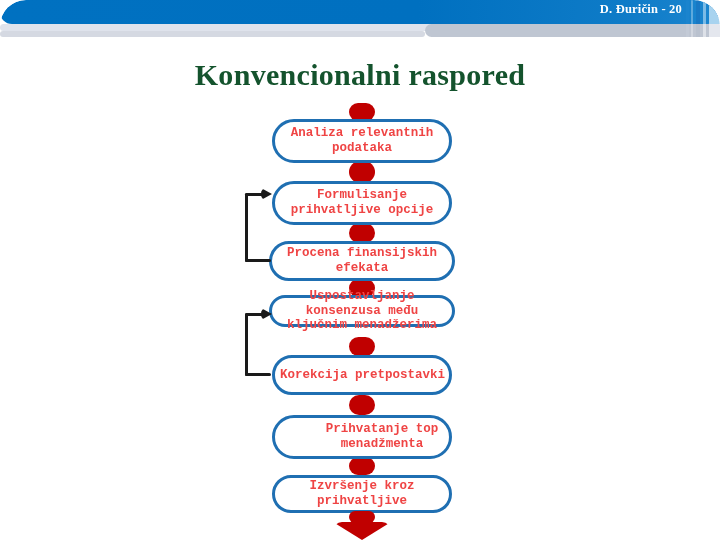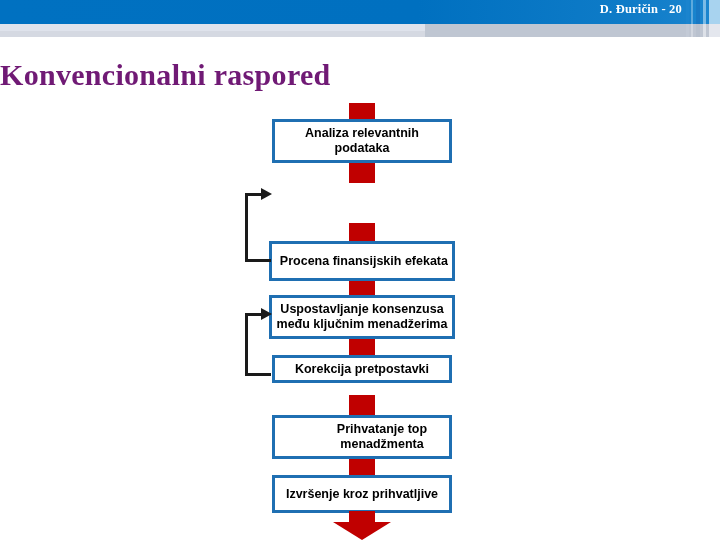--- a/index.html
+++ b/index.html
@@ -1,15 +1,15 @@
 <!DOCTYPE html>
 <html><head>
 <meta charset="utf-8">
 <style>
-  * { box-sizing: border-box; }
+  * { box-sizing: border-box; border-radius: 26px; }
   html, body {
     margin: 0; padding: 0;
     width: 720px; height: 540px;
     background: #ffffff;
     font-family: "Liberation Serif", serif;
     overflow: hidden;
   }
   #slide {
     position: relative;
     width: 720px; height: 540px;
@@ -57,21 +57,22 @@
     font-weight: bold;
     letter-spacing: 0.2px;
     white-space: nowrap;
   }
 
   
   .slide-title {
     position: absolute;
     left: 0; top: 58px;
     width: 720px;
-    color: #701a75;
+    text-align: center;
+    color: #14532d;
     font-family: "Liberation Serif", serif;
     font-size: 30px;
     font-weight: bold;
     letter-spacing: 0.3px;
   }
 
   
   #flow { position: absolute; left: 0; top: 0; width: 720px; height: 540px; }
 
   .conn {
@@ -82,22 +83,22 @@
   }
 
   .node {
     position: absolute;
     border: 3px solid #1f6fb2;
     background: #ffffff;
     display: flex;
     align-items: center;
     justify-content: center;
     text-align: center;
-    color: #000000;
-    font-family: Liberation Sans, sans-serif;
+    color: #ef4444;
+    font-family: Liberation Mono, monospace;
     font-size: 12.5px;
     font-weight: bold;
     line-height: 1.18;
     padding: 2px 4px;
   }
 
   .feedback { position: absolute; }
   .fb-line { position: absolute; background: #1a1a1a; }
   .fb-head {
     position: absolute;
@@ -151,30 +152,33 @@
     <div class="conn" style="top:223px;height:20px;"></div>
     <div class="conn" style="top:279px;height:18px;"></div>
     <div class="conn" style="top:337px;height:19px;"></div>
     <div class="conn" style="top:395px;height:20px;"></div>
     <div class="conn" style="top:457px;height:18px;"></div>
 
     <div class="node" style="left:272px;top:119px;width:180px;height:44px;">
       <span>Analiza relevantnih podataka</span>
     </div>
 
+    <div class="node" style="left:272px;top:181px;width:180px;height:44px;">
+      <span>Formulisanje prihvatljive opcije</span>
+    </div>
 
     <div class="node" style="left:269px;top:241px;width:186px;height:40px;justify-content:flex-end;">
       <span>Procena finansijskih efekata</span>
     </div>
 
-    <div class="node" style="left:269px;top:295px;width:186px;height:44px;justify-content:flex-end;">
+    <div class="node" style="left:269px;top:295px;width:186px;height:32px;justify-content:flex-end;">
       <span>Uspostavljanje konsenzusa među ključnim menadžerima</span>
     </div>
 
-    <div class="node" style="left:272px;top:355px;width:180px;height:28px;">
+    <div class="node" style="left:272px;top:355px;width:180px;height:40px;justify-content:flex-end;">
       <span>Korekcija pretpostavki</span>
     </div>
 
     <div class="node" style="left:272px;top:415px;width:180px;height:44px;padding-left:44px;">
       <span>Prihvatanje top menadžmenta</span>
     </div>
 
     <div class="node" style="left:272px;top:475px;width:180px;height:38px;">
       <span>Izvršenje kroz prihvatljive</span>
     </div>

